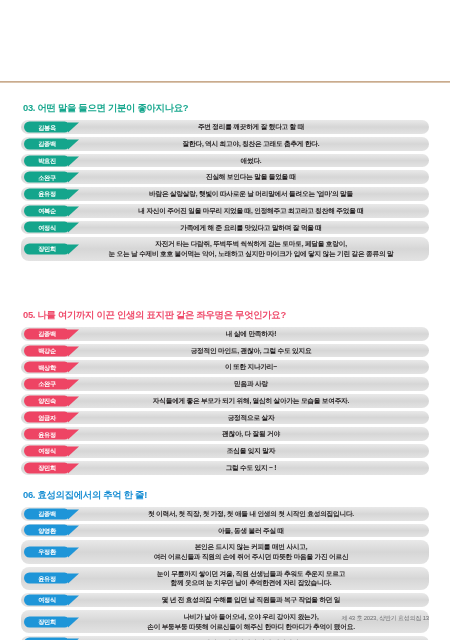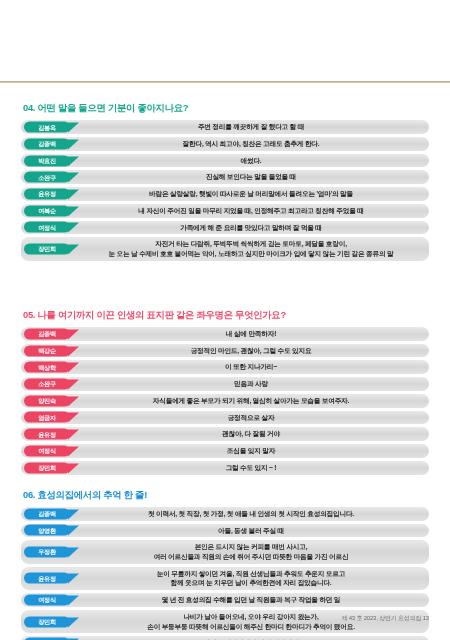--- a/index.html
+++ b/index.html
@@ -137,21 +137,21 @@
 </head>
 <body>
 
 <div class="page">
 
   <div class="top-rule"></div>
 
   <div class="content">
 
     <div class="section sec-green">
-      <h2 class="section-title">04. 어떤 말을 들으면 기분이 좋아지나요?</h2>
+      <h2 class="section-title">03. 어떤 말을 들으면 기분이 좋아지나요?</h2>
 
       <div class="row">
         <div class="tag">
           <span class="tag-label">김봉옥</span>
         </div>
         <div class="row-bar">
           <span class="row-text">주변 정리를 깨끗하게 잘 했다고 할 때</span>
         </div>
       </div>
 

